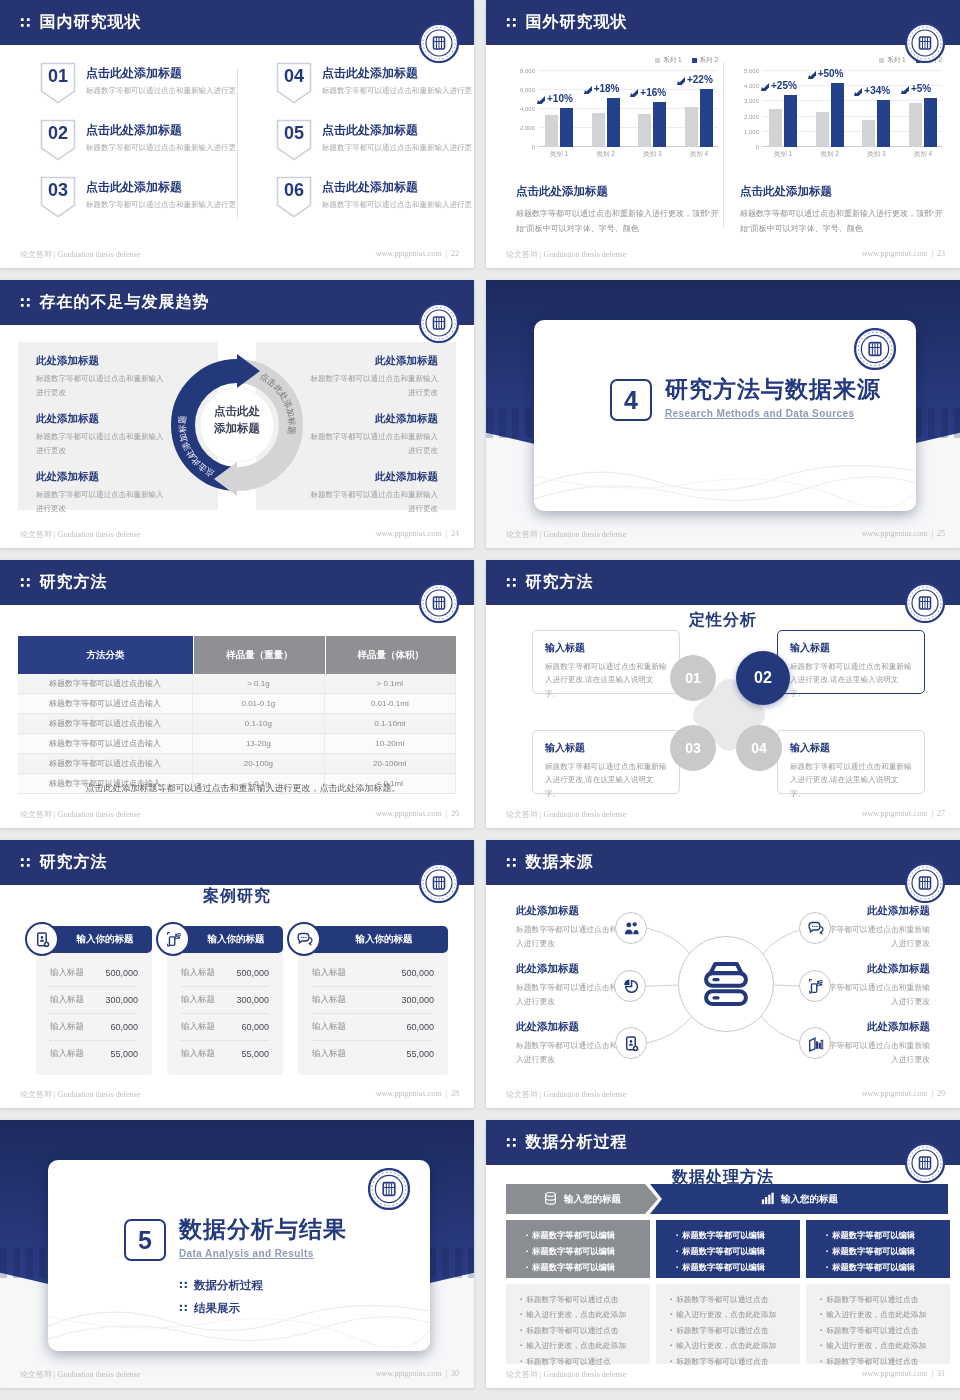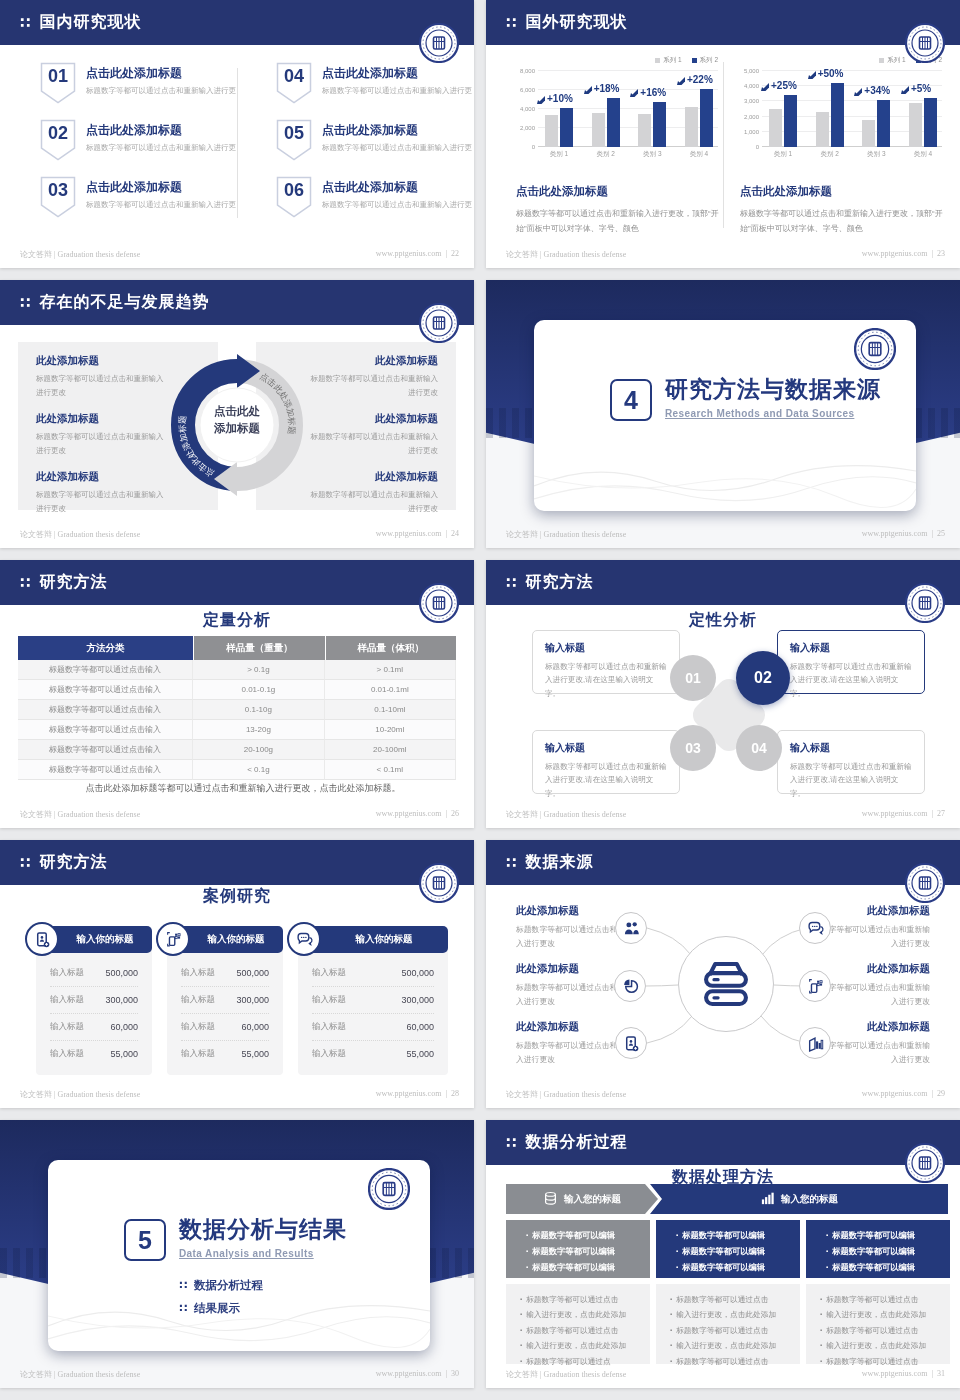--- a/index.html
+++ b/index.html
@@ -59,21 +59,21 @@
   .s3-t{font-size:10.5px;font-weight:bold;color:#24397b;margin-bottom:4px;}
   .s3-b{font-size:7.5px;color:#9b9b9b;line-height:1.8;}
   .s3-right .s3-items{text-align:right;}
   .s3-svg{position:absolute;left:162px;top:70px;z-index:2;}
   .s3-center{position:absolute;left:187px;top:123px;width:100px;text-align:center;z-index:3;
              font-size:11.5px;font-weight:600;color:#3c415a;line-height:1.5;}
   
   .tbl{position:absolute;left:18px;right:18px;top:76px;display:grid;grid-template-columns:40% 30% 30%;}
   .tc{font-size:8px;display:flex;align-items:center;justify-content:center;height:19px;
       border-bottom:1px solid #e6e6e6;border-right:1px solid #eaeaea;color:#8a8a8a;}
-  .th{height:24px;font-size:9.5px;font-weight:bold;color:#fff;border:none;}
+  .th{height:38px;font-size:9.5px;font-weight:bold;color:#fff;border:none;}
   .th.navy{background:#2a3f85;}
   .th.gray{background:#8f9093;border-left:1px solid #fff;}
   .tc.odd{background:#f4f4f5;}
   .tc.even{background:#fbfbfc;}
   .tbl-cap{position:absolute;left:12px;right:0;top:222px;text-align:center;font-size:9px;color:#5f5f5f;}
   
   .s6-card{position:absolute;background:#fff;border:1px solid #d9d9d9;border-radius:5px;
            box-sizing:border-box;padding:10px 12px;width:148px;height:64px;}
   .s6-card.active{border-color:#24397b;}
   .s6-ct{font-size:10px;font-weight:bold;color:#24397b;margin-bottom:5px;}
@@ -526,21 +526,20 @@
       <span class="marker">∷</span>
       <span>研究方法</span>
     </div>
     <span class="logo"><svg width="100%" height="100%" viewBox="0 0 40 40">
           <circle cx="20" cy="20" r="19" fill="#fff" stroke="#2a3c86" stroke-width="2.2"></circle>
           <circle cx="20" cy="20" r="13" fill="none" stroke="#2a3c86" stroke-width="1.2"></circle>
           <circle cx="20" cy="20" r="16" fill="none" stroke="#2a3c86" stroke-width=".6" stroke-dasharray="1.5 2.5"></circle>
           <rect x="14.5" y="14" width="11" height="12" rx="1.5" fill="none" stroke="#2a3c86" stroke-width="1.6"></rect>
           <path d="M17.5 14v12M20 14v12M22.5 14v12M14.5 18.5h11" stroke="#2a3c86" stroke-width="1"></path>
         </svg></span>
-    <div class="s-title">定量分析</div>
     <div class="tbl" id="s5-table">
         <div class="tc th navy">方法分类</div>
         <div class="tc th gray">样品量（重量）</div>
         <div class="tc th gray">样品量（体积）</div>
         <div class="tc odd">标题数字等都可以通过点击输入</div>
         <div class="tc odd">&gt; 0.1g</div>
         <div class="tc odd">&gt; 0.1ml</div>
         <div class="tc even">标题数字等都可以通过点击输入</div>
         <div class="tc even">0.01-0.1g</div>
         <div class="tc even">0.01-0.1ml</div>

